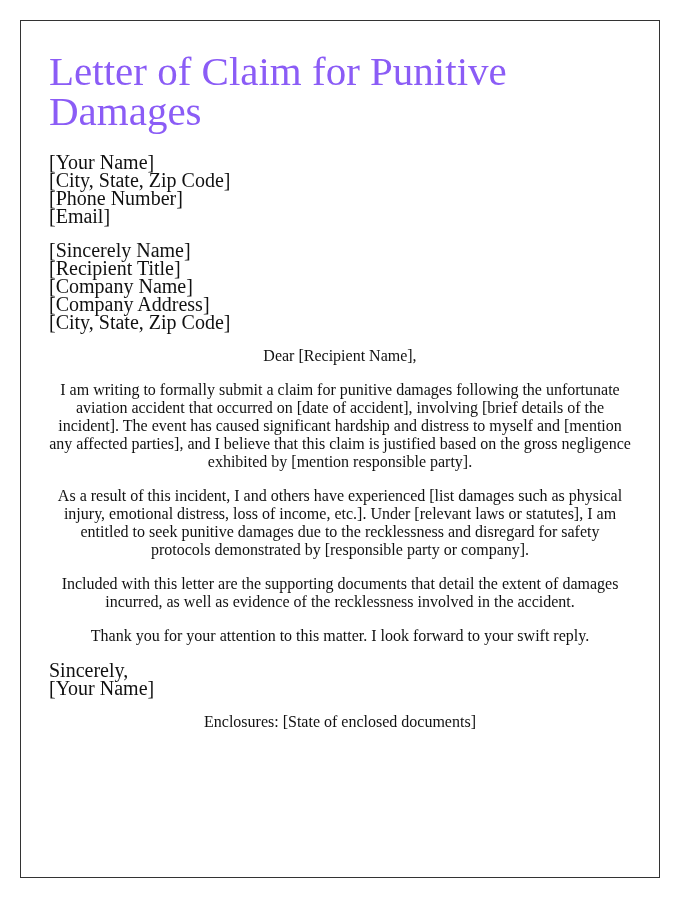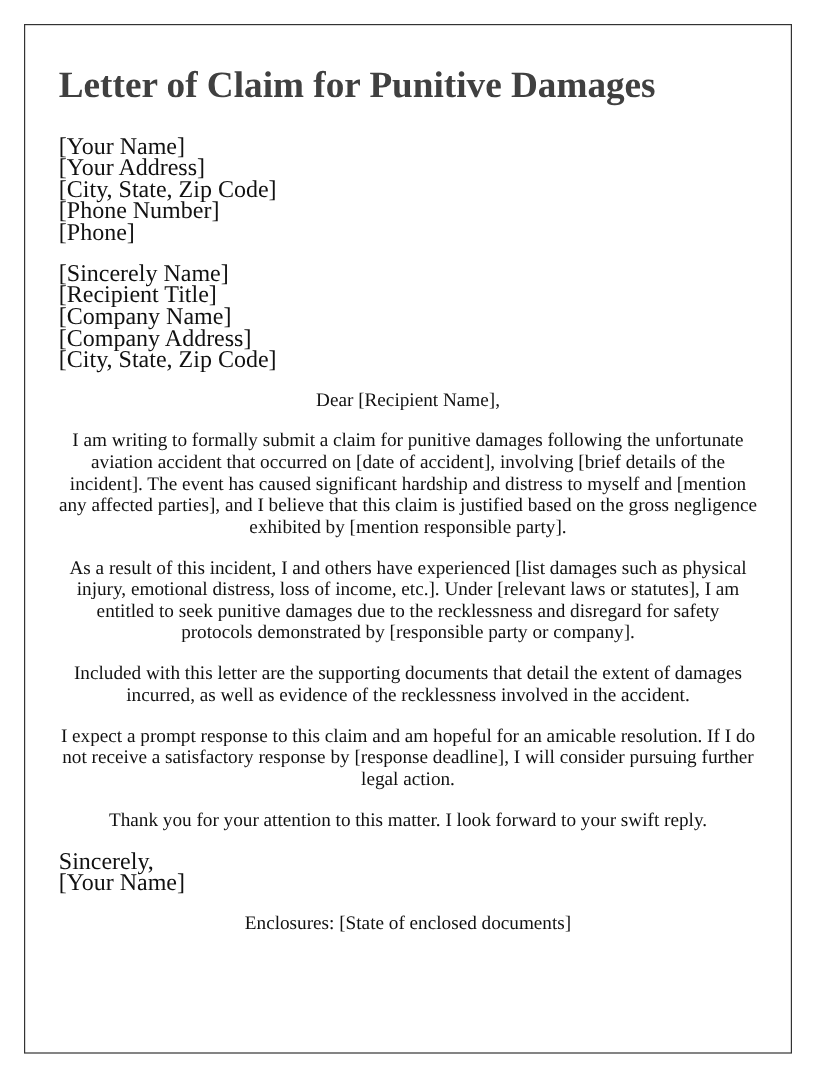--- a/index.html
+++ b/index.html
@@ -4,54 +4,52 @@
   <style>
     html, body { margin: 0; padding: 0; background: #ffffff; }
     body { width: 700px; height: 900px; position: relative; font-family: "Liberation Serif", "DejaVu Serif", serif; color: #111; }
     .page {
       position: absolute; left: 20px; top: 20px; width: 640px; height: 858px;
       border: 1px solid #333; background: #fff; box-sizing: border-box;
       padding: 28px 28px 0 28px;
     }
     h1 {
       font-family: "Liberation Serif", "DejaVu Serif", serif;
-      font-size: 31px; font-weight: bold; margin: 2px 0 22px 0; line-height: 40px; color: #404040;
+      font-size: 41px; font-weight: normal; margin: 2px 0 22px 0; line-height: 40px; color: #8b5cf6;
     }
     .block { font-size: 20px; line-height: 18px; margin: 0 0 16px 0; }
     .block .line { display: block; }
     p.para { font-size: 16px; line-height: 18px; margin: 0 0 16px 0; text-align: center; }
   </style>
 </head>
 <body>
 
 <div class="page">
   <h1>Letter of Claim for Punitive Damages</h1>
 
   <div class="block">
     <span class="line">[Your Name]</span>
-    <span class="line">[Your Address]</span>
     <span class="line">[City, State, Zip Code]</span>
     <span class="line">[Phone Number]</span>
-    <span class="line">[Phone]</span>
+    <span class="line">[Email]</span>
   </div>
 
   <div class="block">
     <span class="line">[Sincerely Name]</span>
     <span class="line">[Recipient Title]</span>
     <span class="line">[Company Name]</span>
     <span class="line">[Company Address]</span>
     <span class="line">[City, State, Zip Code]</span>
   </div>
 
   <p class="para">Dear [Recipient Name],</p>
 
   <p class="para">I am writing to formally submit a claim for punitive damages following the unfortunate aviation accident that occurred on [date of accident], involving [brief details of the incident]. The event has caused significant hardship and distress to myself and [mention any affected parties], and I believe that this claim is justified based on the gross negligence exhibited by [mention responsible party].</p>
   <p class="para">As a result of this incident, I and others have experienced [list damages such as physical injury, emotional distress, loss of income, etc.]. Under [relevant laws or statutes], I am entitled to seek punitive damages due to the recklessness and disregard for safety protocols demonstrated by [responsible party or company].</p>
   <p class="para">Included with this letter are the supporting documents that detail the extent of damages incurred, as well as evidence of the recklessness involved in the accident.</p>
-  <p class="para">I expect a prompt response to this claim and am hopeful for an amicable resolution. If I do not receive a satisfactory response by [response deadline], I will consider pursuing further legal action.</p>
   <p class="para">Thank you for your attention to this matter. I look forward to your swift reply.</p>
 
   <div class="block">
     <span class="line">Sincerely,</span>
     <span class="line">[Your Name]</span>
   </div>
 
   <p class="para">Enclosures: [State of enclosed documents]</p>
 </div>
 

